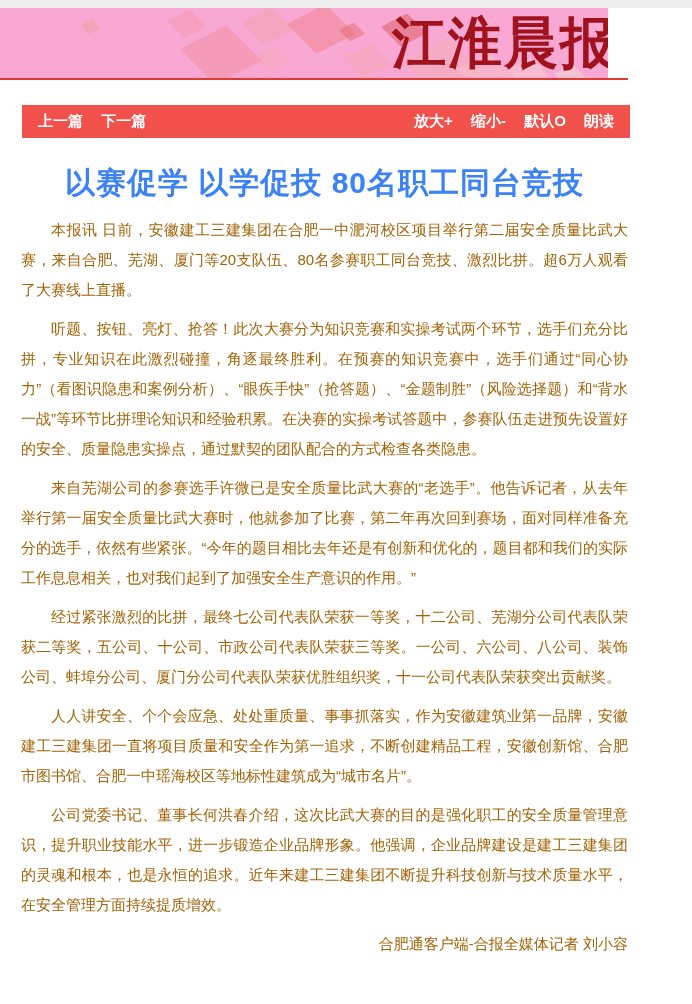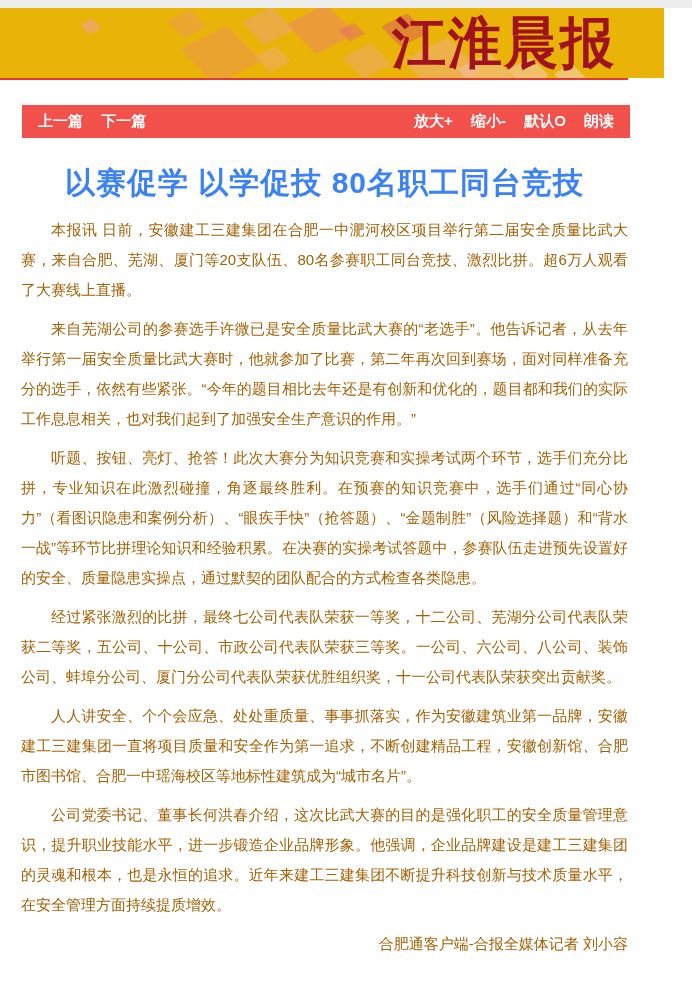--- a/index.html
+++ b/index.html
@@ -3,21 +3,21 @@
 <meta charset="utf-8">
 <style>
   html,body { margin:0; padding:0; }
   body {
     width:692px; height:1004px; overflow:hidden;
     background:#ffffff;
     font-family:"Liberation Sans","DejaVu Sans",sans-serif;
   }
   .top-strip { width:692px; height:8px; background:#ededed; }
 
-  .banner { position:relative; width:664px; height:70px; background:#eab308; overflow:hidden; }
+  .banner { position:relative; width:608px; height:70px; background:#f9a8d4; overflow:hidden; }
   .shape { position:absolute; transform:rotate(45deg) skewX(-18deg); border-radius:2px; }
   .logo {
     position:absolute; left:392px; top:2px; z-index:2;
     font-family:"DejaVu Serif","Liberation Serif",serif;
     font-weight:bold; font-size:54px; line-height:64px;
     color:#a1121f; letter-spacing:2px; transform:scaleY(1.03);
     white-space:nowrap;
   }
   .divider { width:628px; height:2px; background:#e23a31; }
 
@@ -78,19 +78,19 @@
     <span>缩小-</span>
     <span>默认O</span>
     <span>朗读</span>
   </div>
 </div>
 
 <h1 class="title">以赛促学 以学促技 80名职工同台竞技</h1>
 
 <div class="article">
   <p>本报讯 日前，安徽建工三建集团在合肥一中淝河校区项目举行第二届安全质量比武大赛，来自合肥、芜湖、厦门等20支队伍、80名参赛职工同台竞技、激烈比拼。超6万人观看了大赛线上直播。</p>
+  <p>听题、按钮、亮灯、抢答！此次大赛分为知识竞赛和实操考试两个环节，选手们充分比拼，专业知识在此激烈碰撞，角逐最终胜利。在预赛的知识竞赛中，选手们通过“同心协力”（看图识隐患和案例分析）、“眼疾手快”（抢答题）、“金题制胜”（风险选择题）和“背水一战”等环节比拼理论知识和经验积累。在决赛的实操考试答题中，参赛队伍走进预先设置好的安全、质量隐患实操点，通过默契的团队配合的方式检查各类隐患。</p>
   <p>来自芜湖公司的参赛选手许微已是安全质量比武大赛的“老选手”。他告诉记者，从去年举行第一届安全质量比武大赛时，他就参加了比赛，第二年再次回到赛场，面对同样准备充分的选手，依然有些紧张。“今年的题目相比去年还是有创新和优化的，题目都和我们的实际工作息息相关，也对我们起到了加强安全生产意识的作用。”</p>
-  <p>听题、按钮、亮灯、抢答！此次大赛分为知识竞赛和实操考试两个环节，选手们充分比拼，专业知识在此激烈碰撞，角逐最终胜利。在预赛的知识竞赛中，选手们通过“同心协力”（看图识隐患和案例分析）、“眼疾手快”（抢答题）、“金题制胜”（风险选择题）和“背水一战”等环节比拼理论知识和经验积累。在决赛的实操考试答题中，参赛队伍走进预先设置好的安全、质量隐患实操点，通过默契的团队配合的方式检查各类隐患。</p>
   <p>经过紧张激烈的比拼，最终七公司代表队荣获一等奖，十二公司、芜湖分公司代表队荣获二等奖，五公司、十公司、市政公司代表队荣获三等奖。一公司、六公司、八公司、装饰公司、蚌埠分公司、厦门分公司代表队荣获优胜组织奖，十一公司代表队荣获突出贡献奖。</p>
   <p>人人讲安全、个个会应急、处处重质量、事事抓落实，作为安徽建筑业第一品牌，安徽建工三建集团一直将项目质量和安全作为第一追求，不断创建精品工程，安徽创新馆、合肥市图书馆、合肥一中瑶海校区等地标性建筑成为“城市名片”。</p>
   <p>公司党委书记、董事长何洪春介绍，这次比武大赛的目的是强化职工的安全质量管理意识，提升职业技能水平，进一步锻造企业品牌形象。他强调，企业品牌建设是建工三建集团的灵魂和根本，也是永恒的追求。近年来建工三建集团不断提升科技创新与技术质量水平，在安全管理方面持续提质增效。</p>
   <p class="byline">合肥通客户端-合报全媒体记者 刘小容</p>
 </div>
 
 </body></html>

